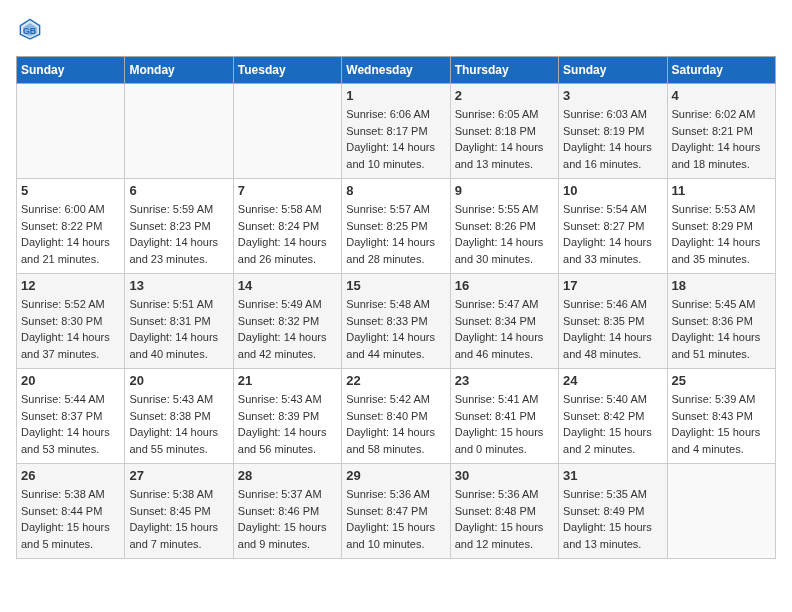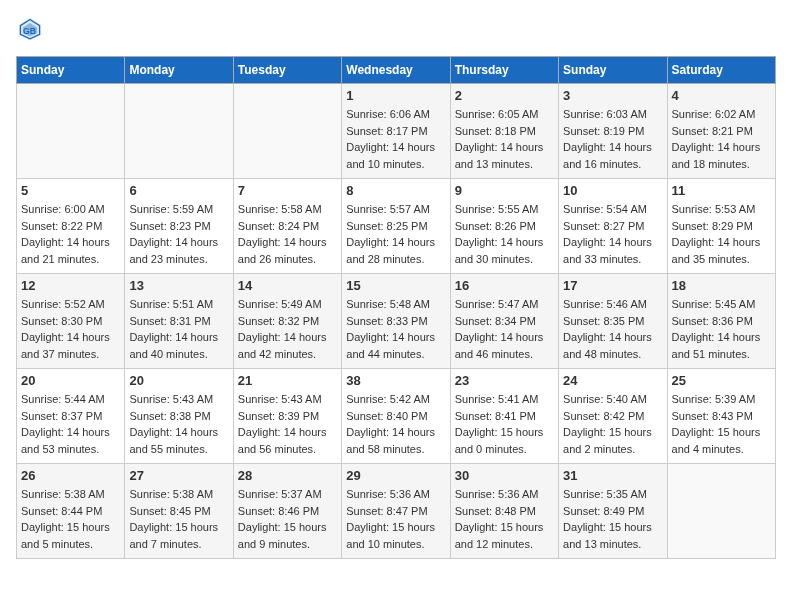--- a/index.html
+++ b/index.html
@@ -218,21 +218,21 @@
         </td>
         <td>
           <span class="day-number">20</span>
           <div class="day-info">Sunrise: 5:43 AM<br>Sunset: 8:38 PM<br>Daylight: 14 hours<br>and 55 minutes.</div>
         </td>
         <td>
           <span class="day-number">21</span>
           <div class="day-info">Sunrise: 5:43 AM<br>Sunset: 8:39 PM<br>Daylight: 14 hours<br>and 56 minutes.</div>
         </td>
         <td>
-          <span class="day-number">38</span>
+          <span class="day-number">22</span>
           <div class="day-info">Sunrise: 5:42 AM<br>Sunset: 8:40 PM<br>Daylight: 14 hours<br>and 58 minutes.</div>
         </td>
         <td>
           <span class="day-number">23</span>
           <div class="day-info">Sunrise: 5:41 AM<br>Sunset: 8:41 PM<br>Daylight: 15 hours<br>and 0 minutes.</div>
         </td>
         <td>
           <span class="day-number">24</span>
           <div class="day-info">Sunrise: 5:40 AM<br>Sunset: 8:42 PM<br>Daylight: 15 hours<br>and 2 minutes.</div>
         </td>

